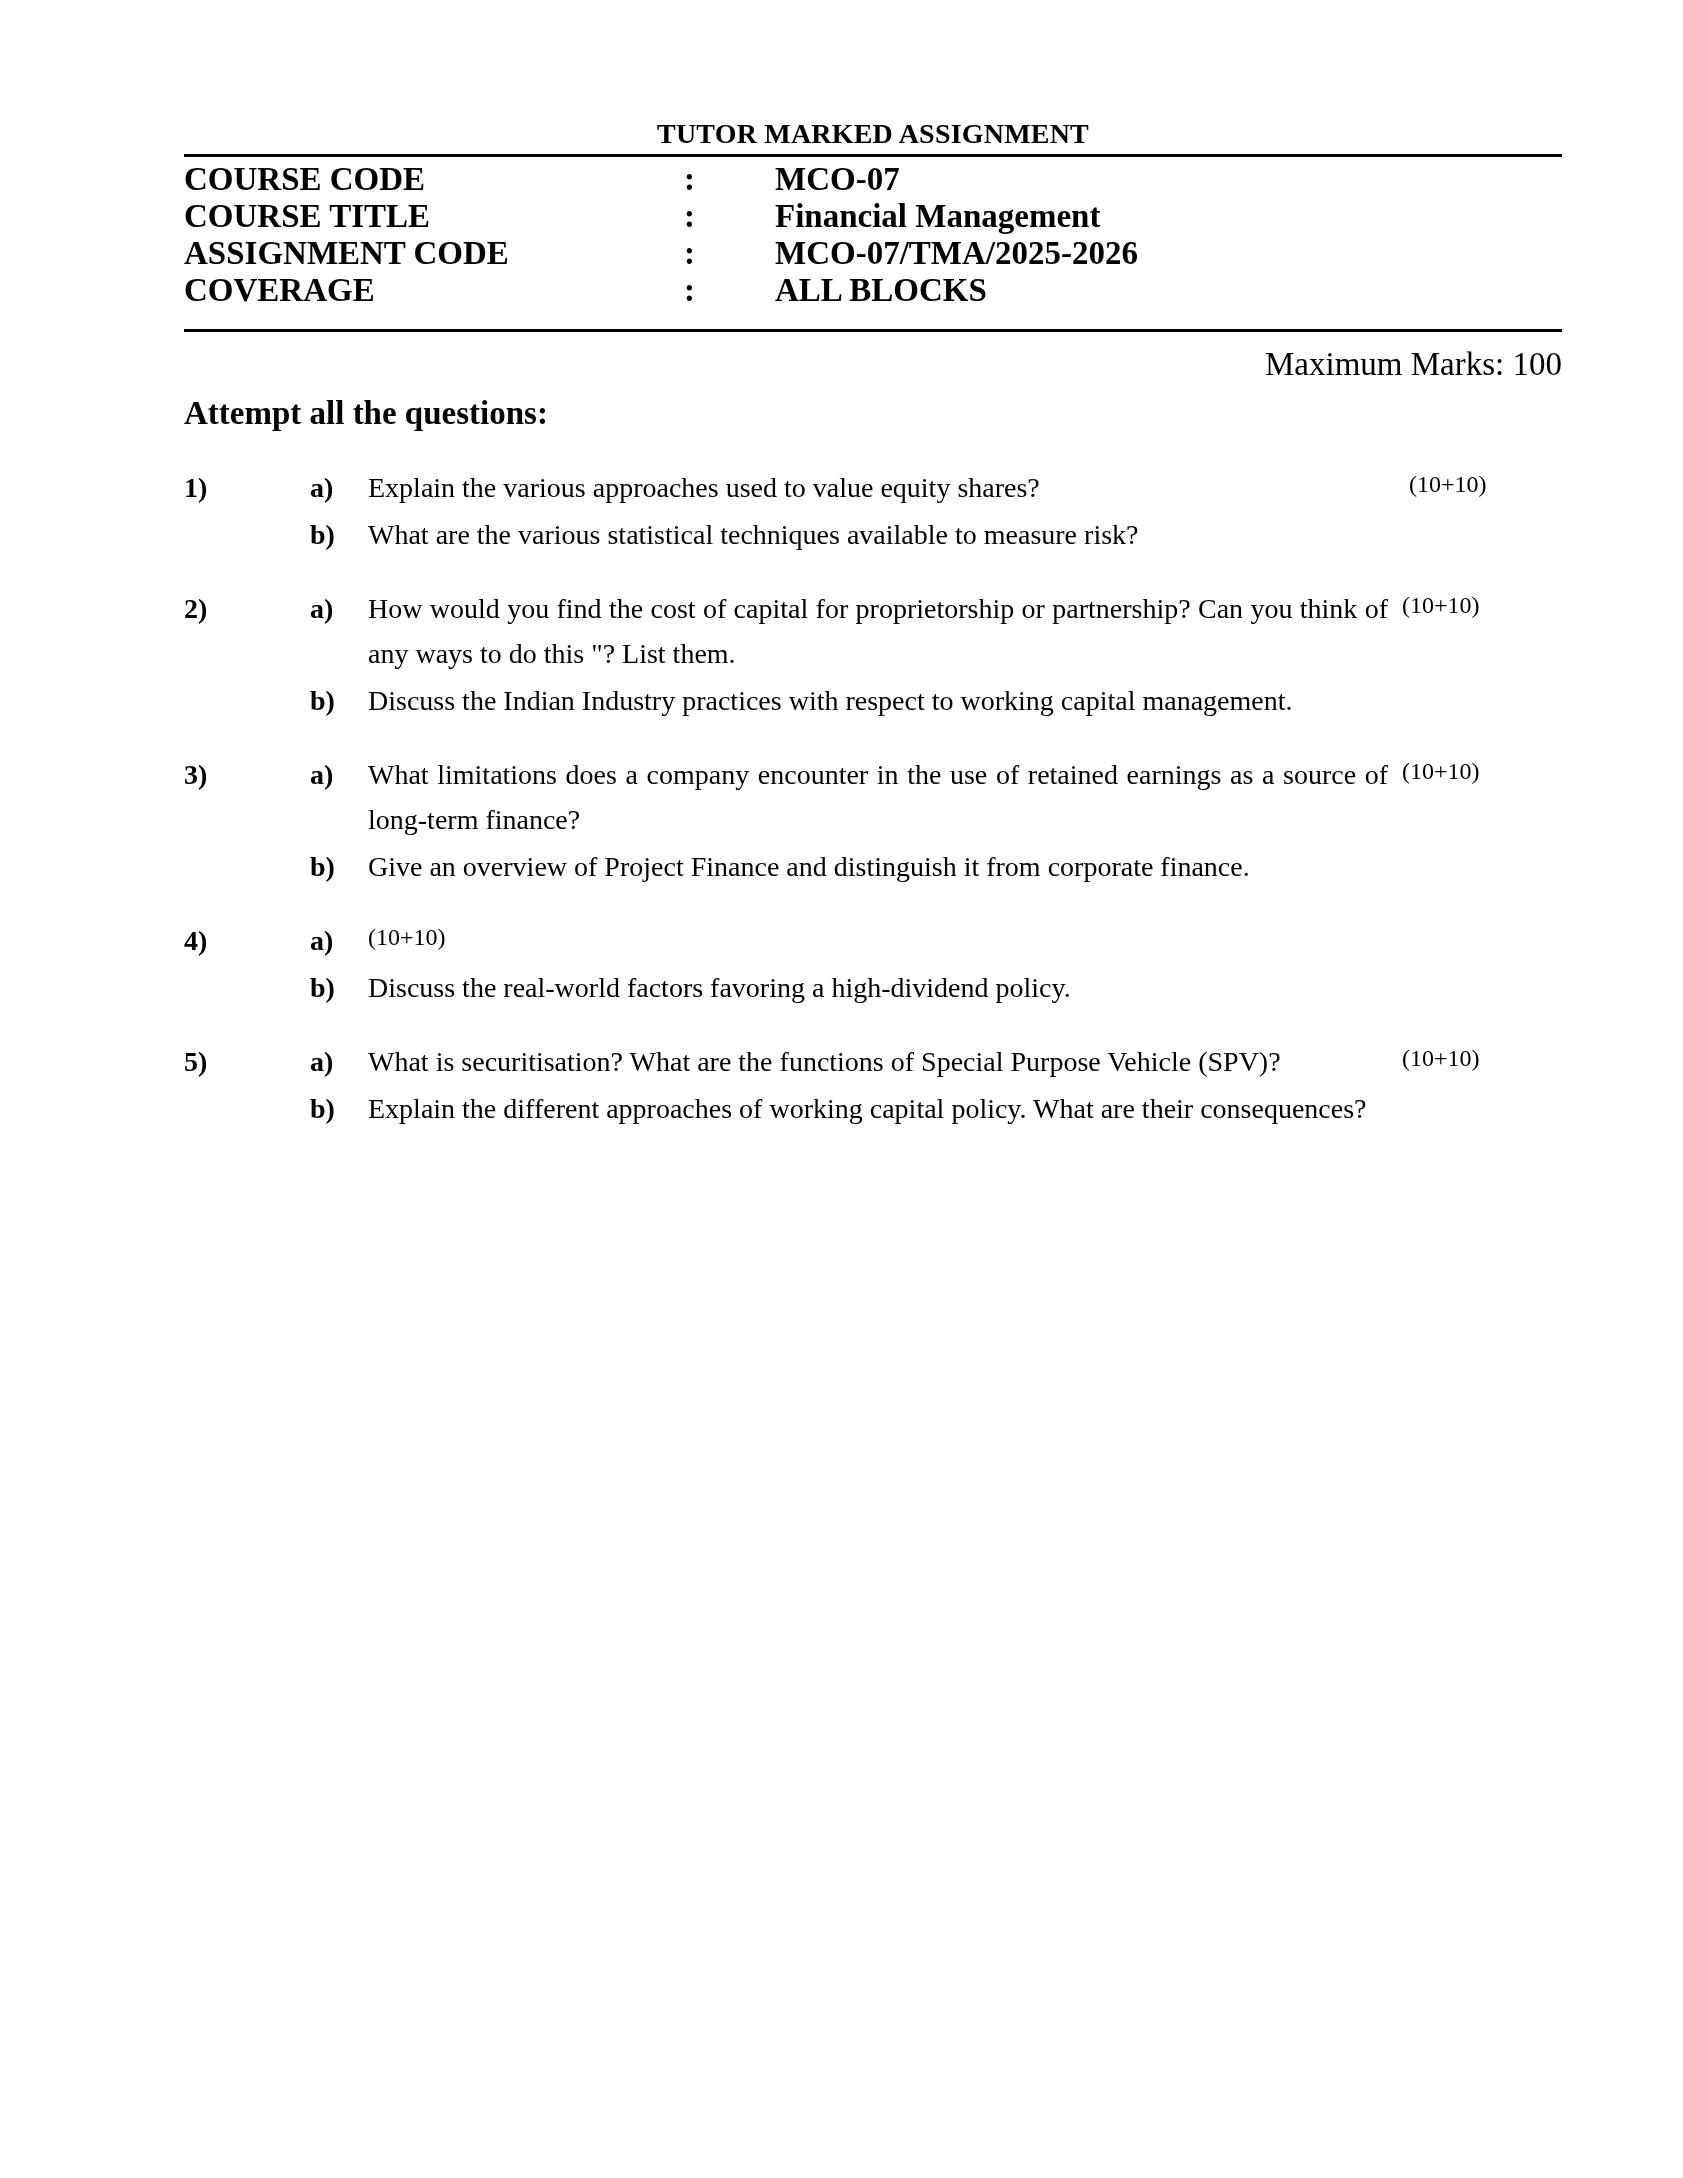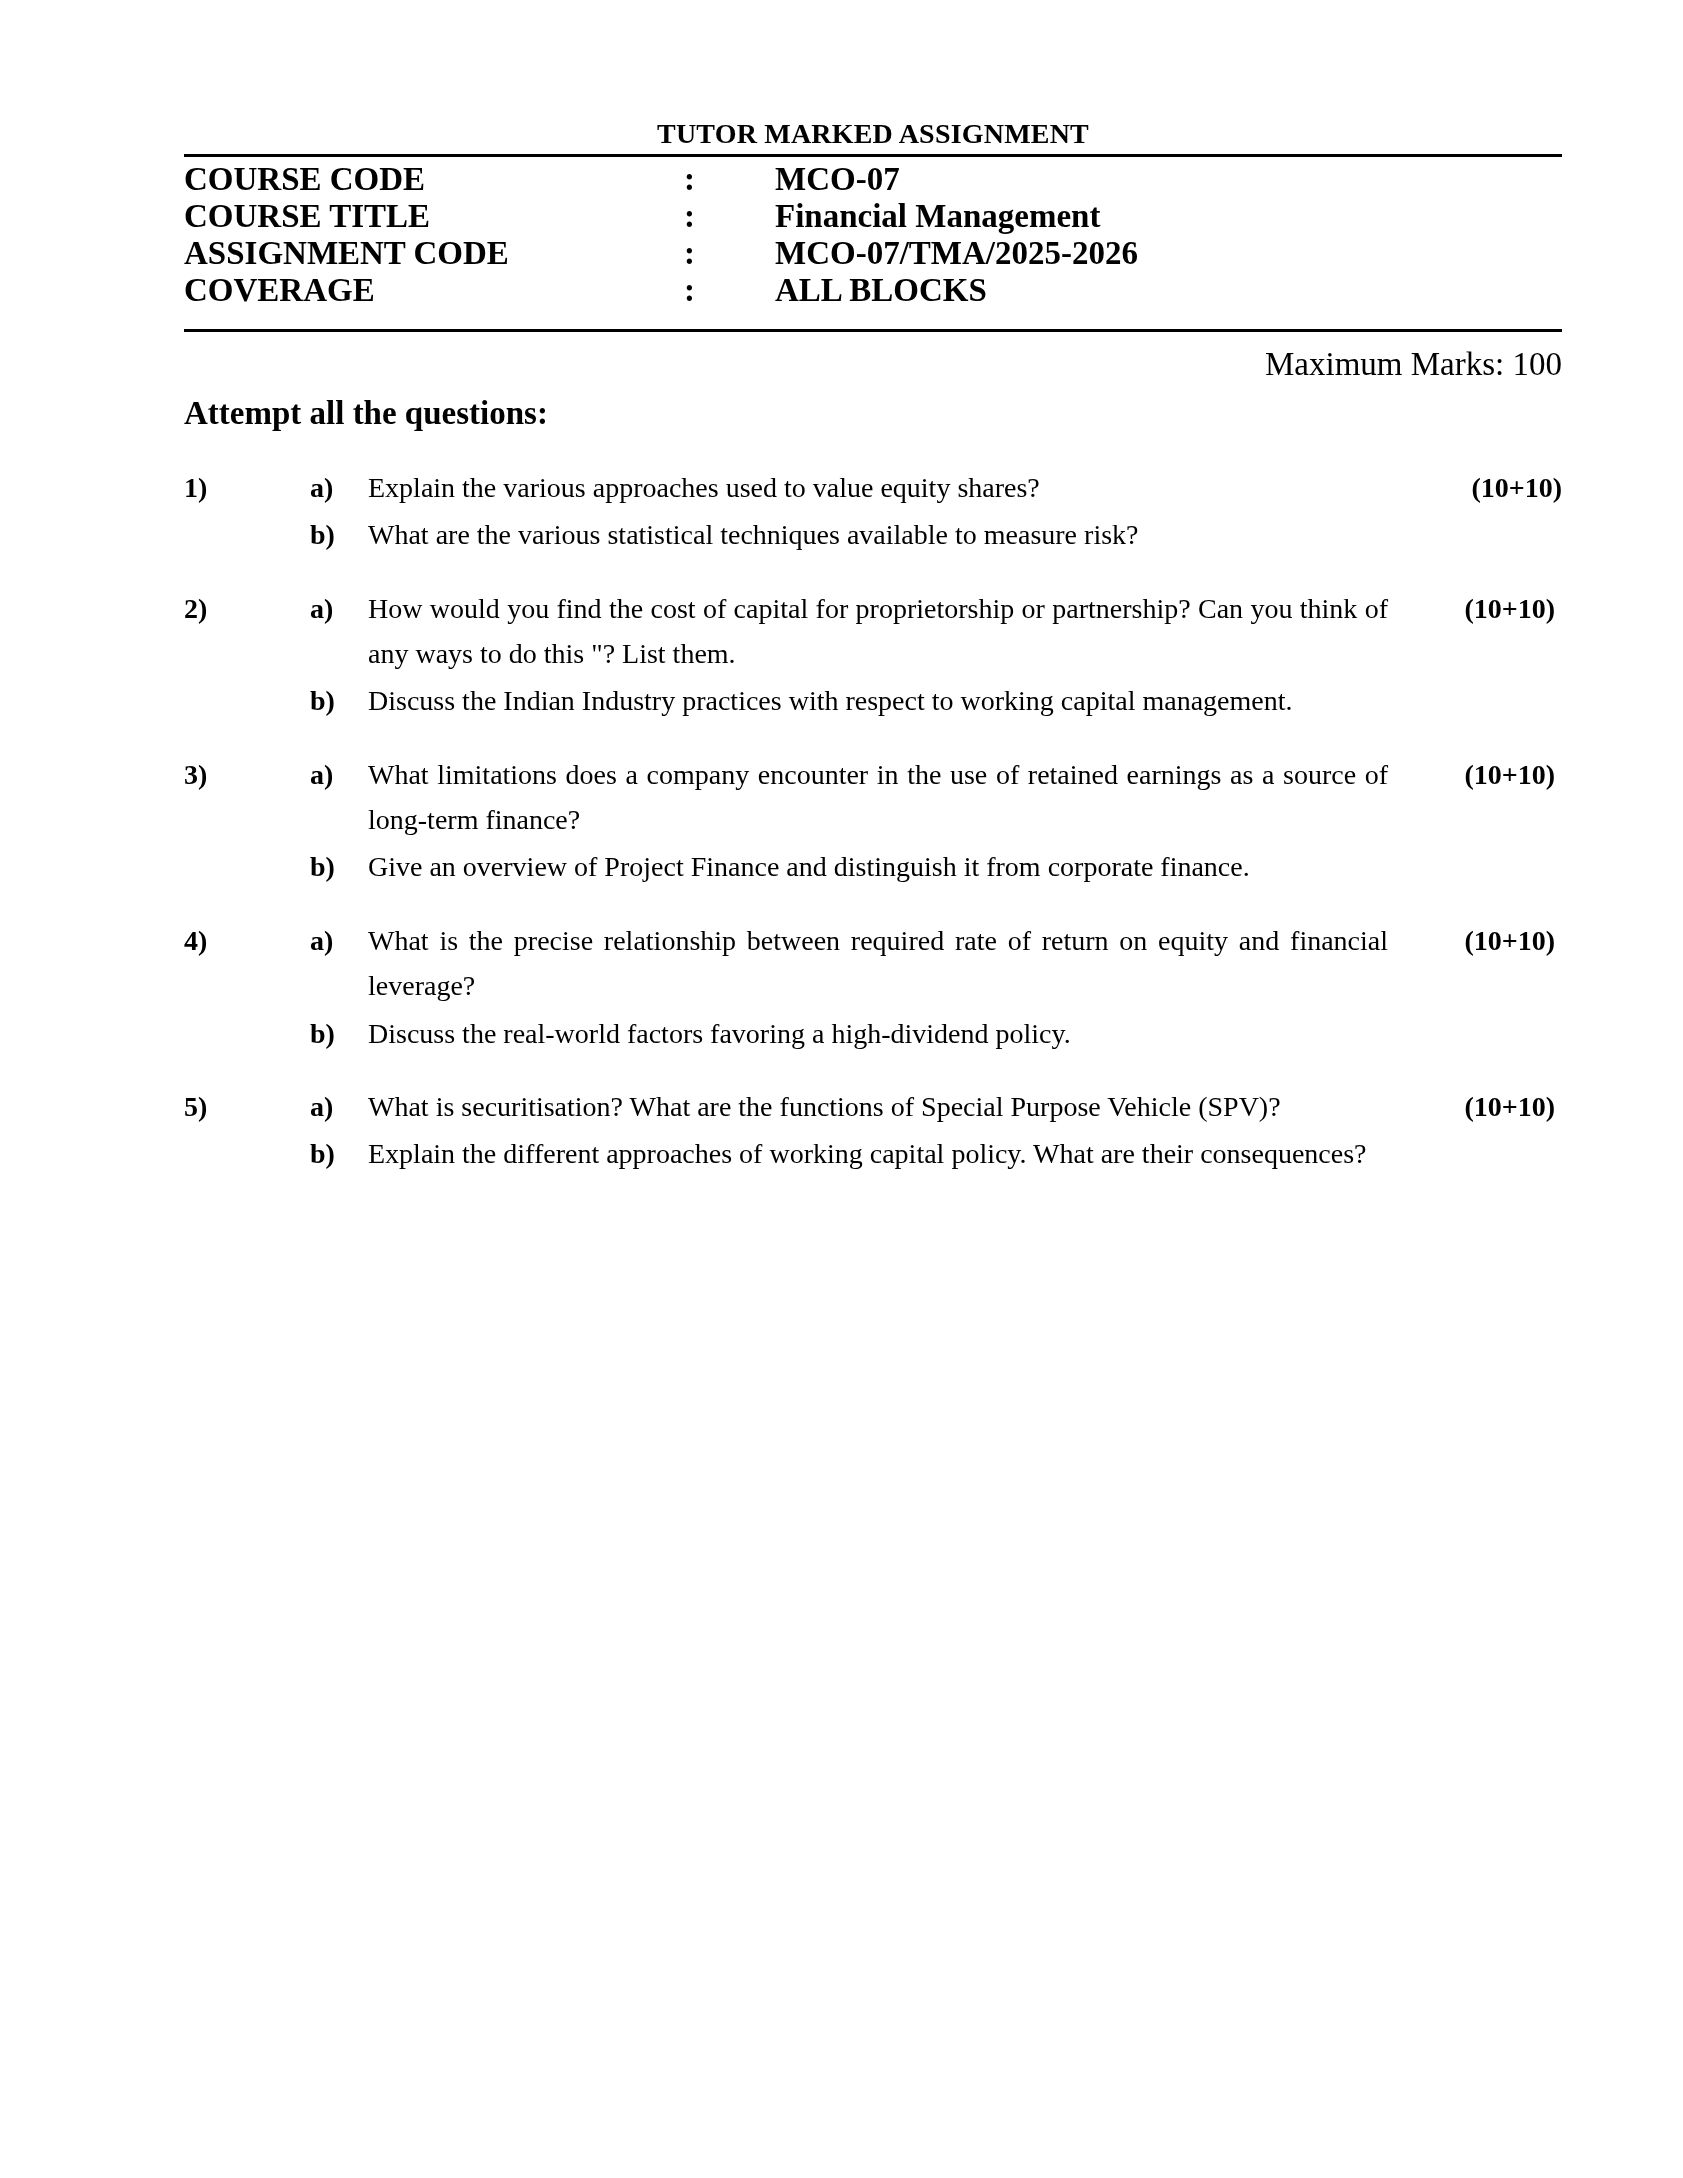--- a/index.html
+++ b/index.html
@@ -125,24 +125,24 @@
     text-align: justify;
     text-justify: inter-word;
     padding-right: 14px;
   }
   .q-text.wide {
     max-width: 1020px;
   }
   .q-marks {
     width: 153px;
     flex: 0 0 153px;
-    font-weight: bold;
-    font-size: 28px;
-    line-height: 1.62;
-    text-align: right;
+    font-weight: normal;
+    font-size: 24px;
+    line-height: 1.62;
+    text-align: left;
     white-space: nowrap;
   }
   .q-marks.empty { visibility: hidden; }
 </style>
 </head>
 <body>
 
 <div class="page">
   <div class="frame">
 
@@ -225,21 +225,20 @@
           <div class="q-letter">b)</div>
           <div class="q-text wide">Give an overview of Project Finance and distinguish it from corporate finance.</div>
           <div class="q-marks empty"></div>
         </div>
       </div>
 
       <div class="q-block">
         <div class="q-row">
           <div class="q-num">4)</div>
           <div class="q-letter">a)</div>
-          <div class="q-text wide">What is the precise relationship between required rate of return on equity and financial leverage?</div>
           <div class="q-marks">(10+10)</div>
         </div>
         <div class="q-row">
           <div class="q-num"></div>
           <div class="q-letter">b)</div>
           <div class="q-text wide">Discuss the real-world factors favoring a high-dividend policy.</div>
           <div class="q-marks empty"></div>
         </div>
       </div>
 

